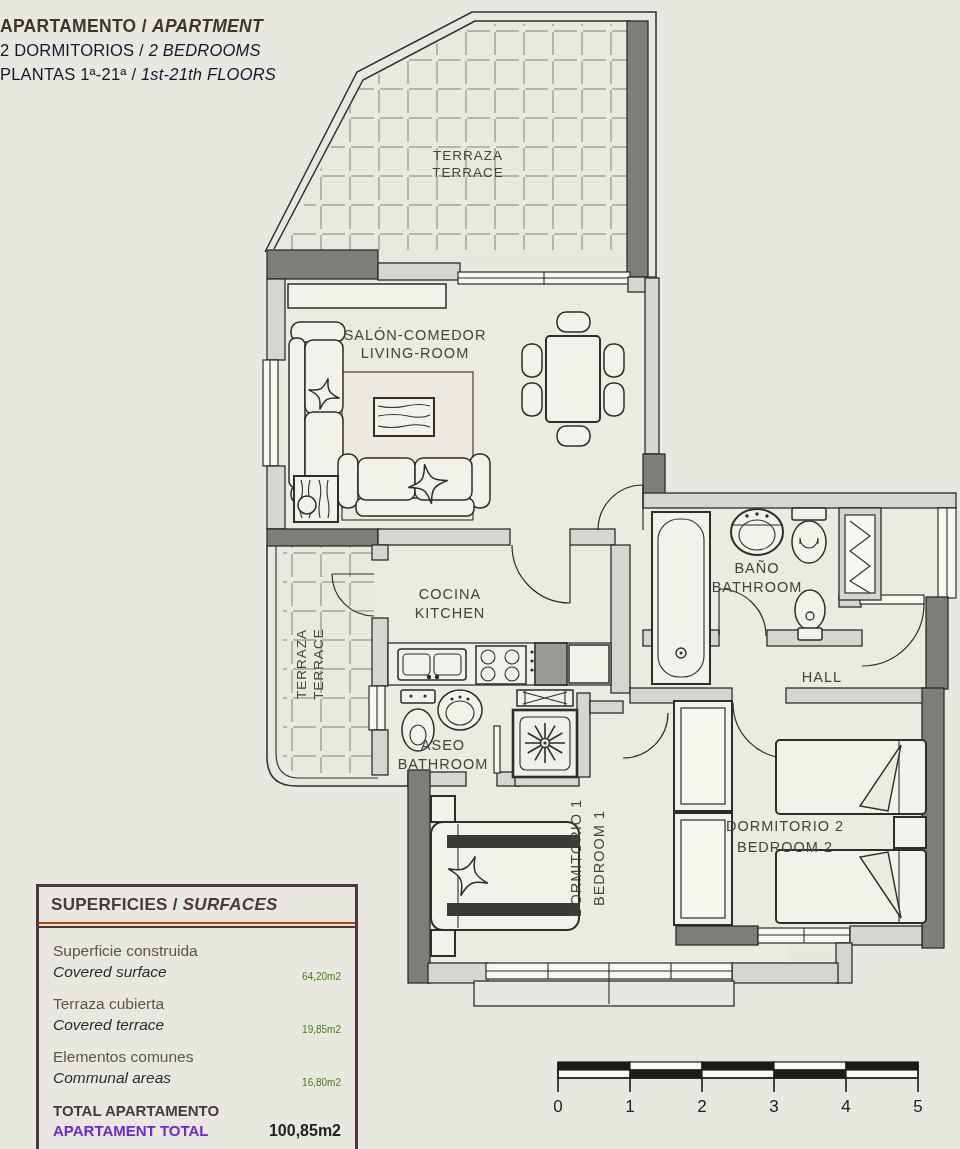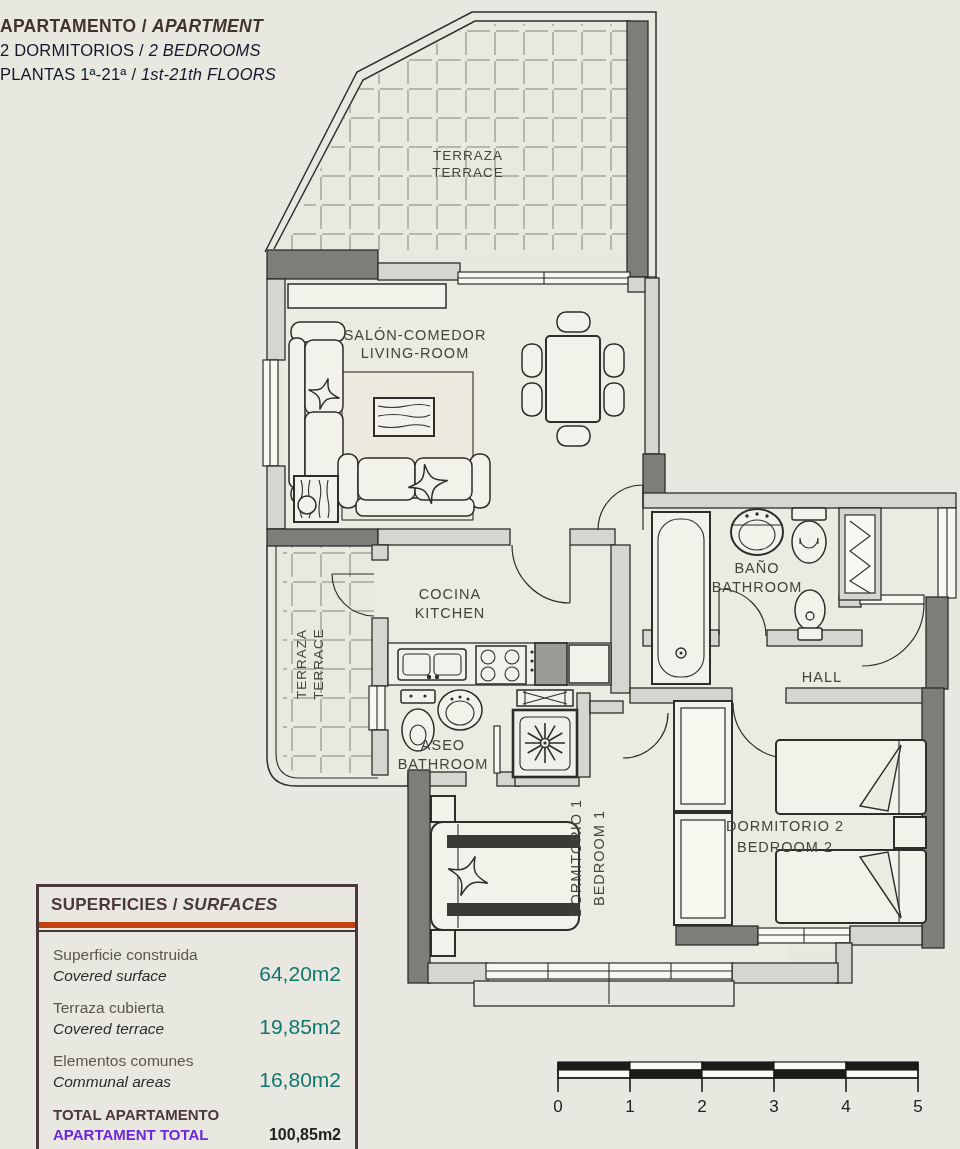--- a/index.html
+++ b/index.html
@@ -10,28 +10,28 @@
     color:#3c3a35;
   }
   
   .title-block{position:absolute;left:0;top:14px;line-height:24px;}
   .title-line1{font-size:17.5px;font-weight:bold;color:#41332f;letter-spacing:.3px;}
   .title-line1 .en{font-style:italic;}
   .title-line{font-size:16.5px;color:#0f172a;letter-spacing:.2px;}
   .title-line .en{font-style:italic;}
   
   .surf{position:absolute;left:36px;top:884px;width:316px;border:3px solid #4c383b;background:#e9e8e0;}
-  .surf-head{border-bottom:6px solid #c2410c;padding:8px 12px 7px 12px;
+  .surf-head{border-bottom:2px solid #c2410c;padding:8px 12px 7px 12px;
      font-size:17px;font-weight:bold;color:#4c383b;letter-spacing:.3px;}
   .surf-head .en{font-style:italic;}
   .surf-body{border-top:2px solid #4c383b;margin-top:2px;padding:12px 14px 10px 14px;}
   .surf-row{position:relative;margin-bottom:11px;}
   .surf-es{font-size:15.5px;color:#5a554d;line-height:21px;}
   .surf-en{font-size:15.5px;font-style:italic;color:#2e2b27;line-height:21px;}
-  .surf-val{position:absolute;right:0;bottom:0;font-size:21px;color:#0f766e;}
+  .surf-val{position:absolute;right:0;bottom:0;font-size:10px;color:#4d7c0f;}
   .surf-total{position:relative;margin-top:13px;}
   .surf-total .t1{font-size:15px;font-weight:bold;color:#4c383b;line-height:20px;}
   .surf-total .t2{font-size:15px;font-weight:bold;color:#6d28d9;line-height:20px;}
   .surf-total .tv{position:absolute;right:0;bottom:1px;font-size:16px;font-weight:bold;color:#23211e;}
   
   svg{position:absolute;left:0;top:0;}
   .floor{fill:#ecebe2;}
   .wall{fill:#d6d5cf;stroke:#2e2d2a;stroke-width:1.3;}
   .dark{fill:#7e7d79;stroke:#2e2d2a;stroke-width:1.3;}
   .lineonly{fill:none;stroke:#2e2d2a;stroke-width:1.5;}

